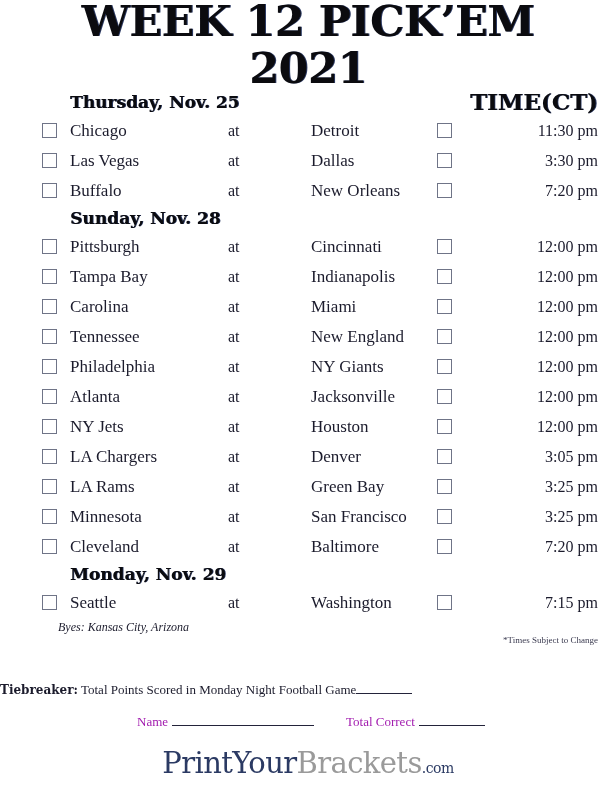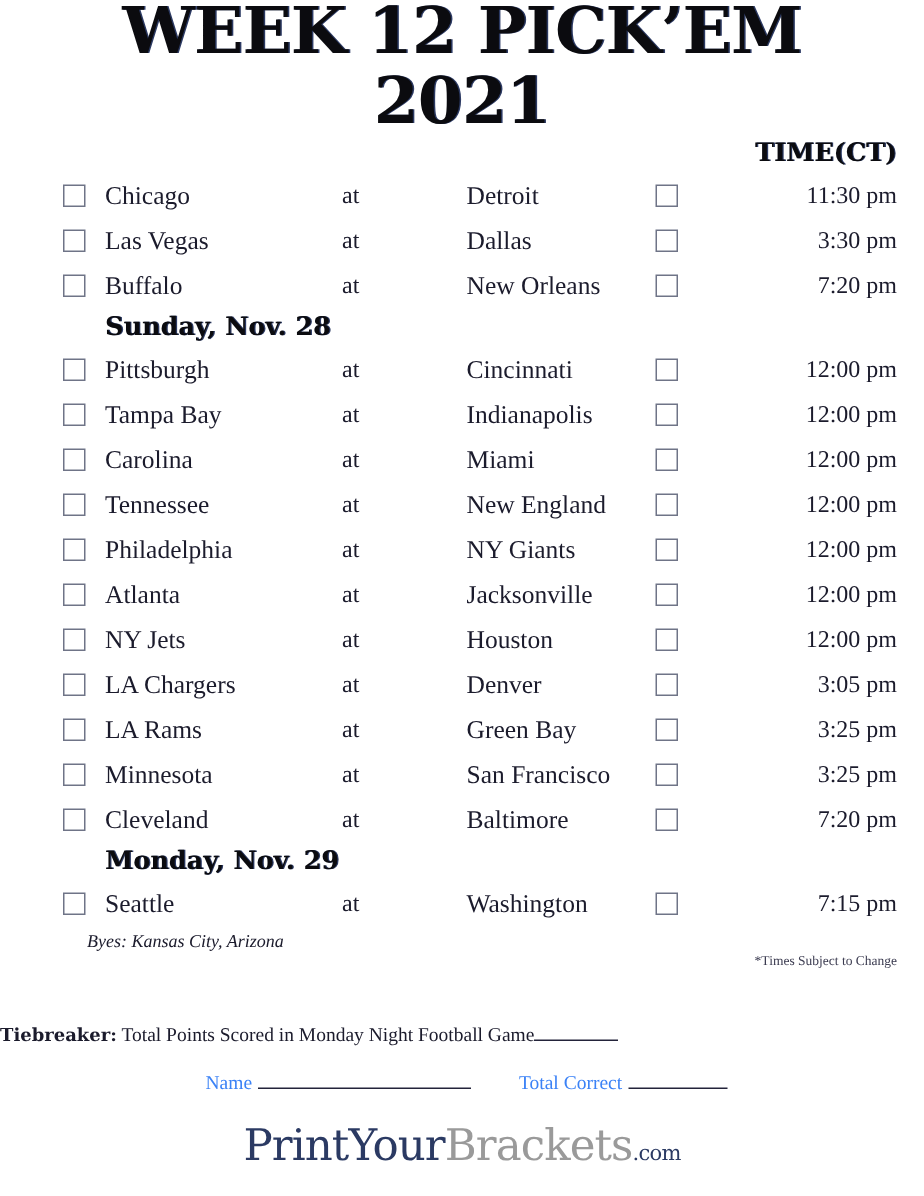--- a/index.html
+++ b/index.html
@@ -58,21 +58,21 @@
     color: #0b0b0f;
     text-shadow: 0.8px 0 0 #2c3a63;
     white-space: nowrap;
   }
   .time-heading {
     position: absolute;
     right: 18px;
     top: 0;
     font-family: "DejaVu Serif", serif;
     font-weight: 700;
-    font-size: 17px;
+    font-size: 23px;
     line-height: 24px;
     color: #0b0b0f;
     text-shadow: 0.8px 0 0 #2c3a63;
     white-space: nowrap;
   }
 
   
   .games { position: relative; }
   .game-row {
     position: relative;
@@ -165,21 +165,21 @@
   .rule.tb { width: 56px; }
   .rule.name { width: 142px; margin-left: 4px; }
   .rule.total { width: 66px; margin-left: 4px; }
 
   
   .namerow {
     position: relative;
     margin-top: 16px;
     height: 22px;
     font-size: 13px;
-    color: #3b82f6;
+    color: #a21caf;
   }
   .namerow .name-group {
     position: absolute;
     left: 137px;
     top: 0;
     white-space: nowrap;
   }
   .namerow .total-group {
     position: absolute;
     left: 346px;
@@ -207,20 +207,21 @@
 
 <div class="sheet">
 
   <div class="title-block">
     <div class="title-line">WEEK 12 PICK’EM</div>
     <div class="title-line second">2021</div>
   </div>
 
   <div id="schedule">
       <div class="day-row">
+        <div class="day-heading">Thursday, Nov. 25</div>
         <div class="time-heading">TIME(CT)</div>
       </div>
       <div class="games">
         <div class="game-row">
           <div class="cbox home"></div>
           <div class="team home">Chicago</div>
           <div class="at-word">at</div>
           <div class="team away">Detroit</div>
           <div class="cbox away"></div>
           <div class="gtime">11:30 pm</div>

